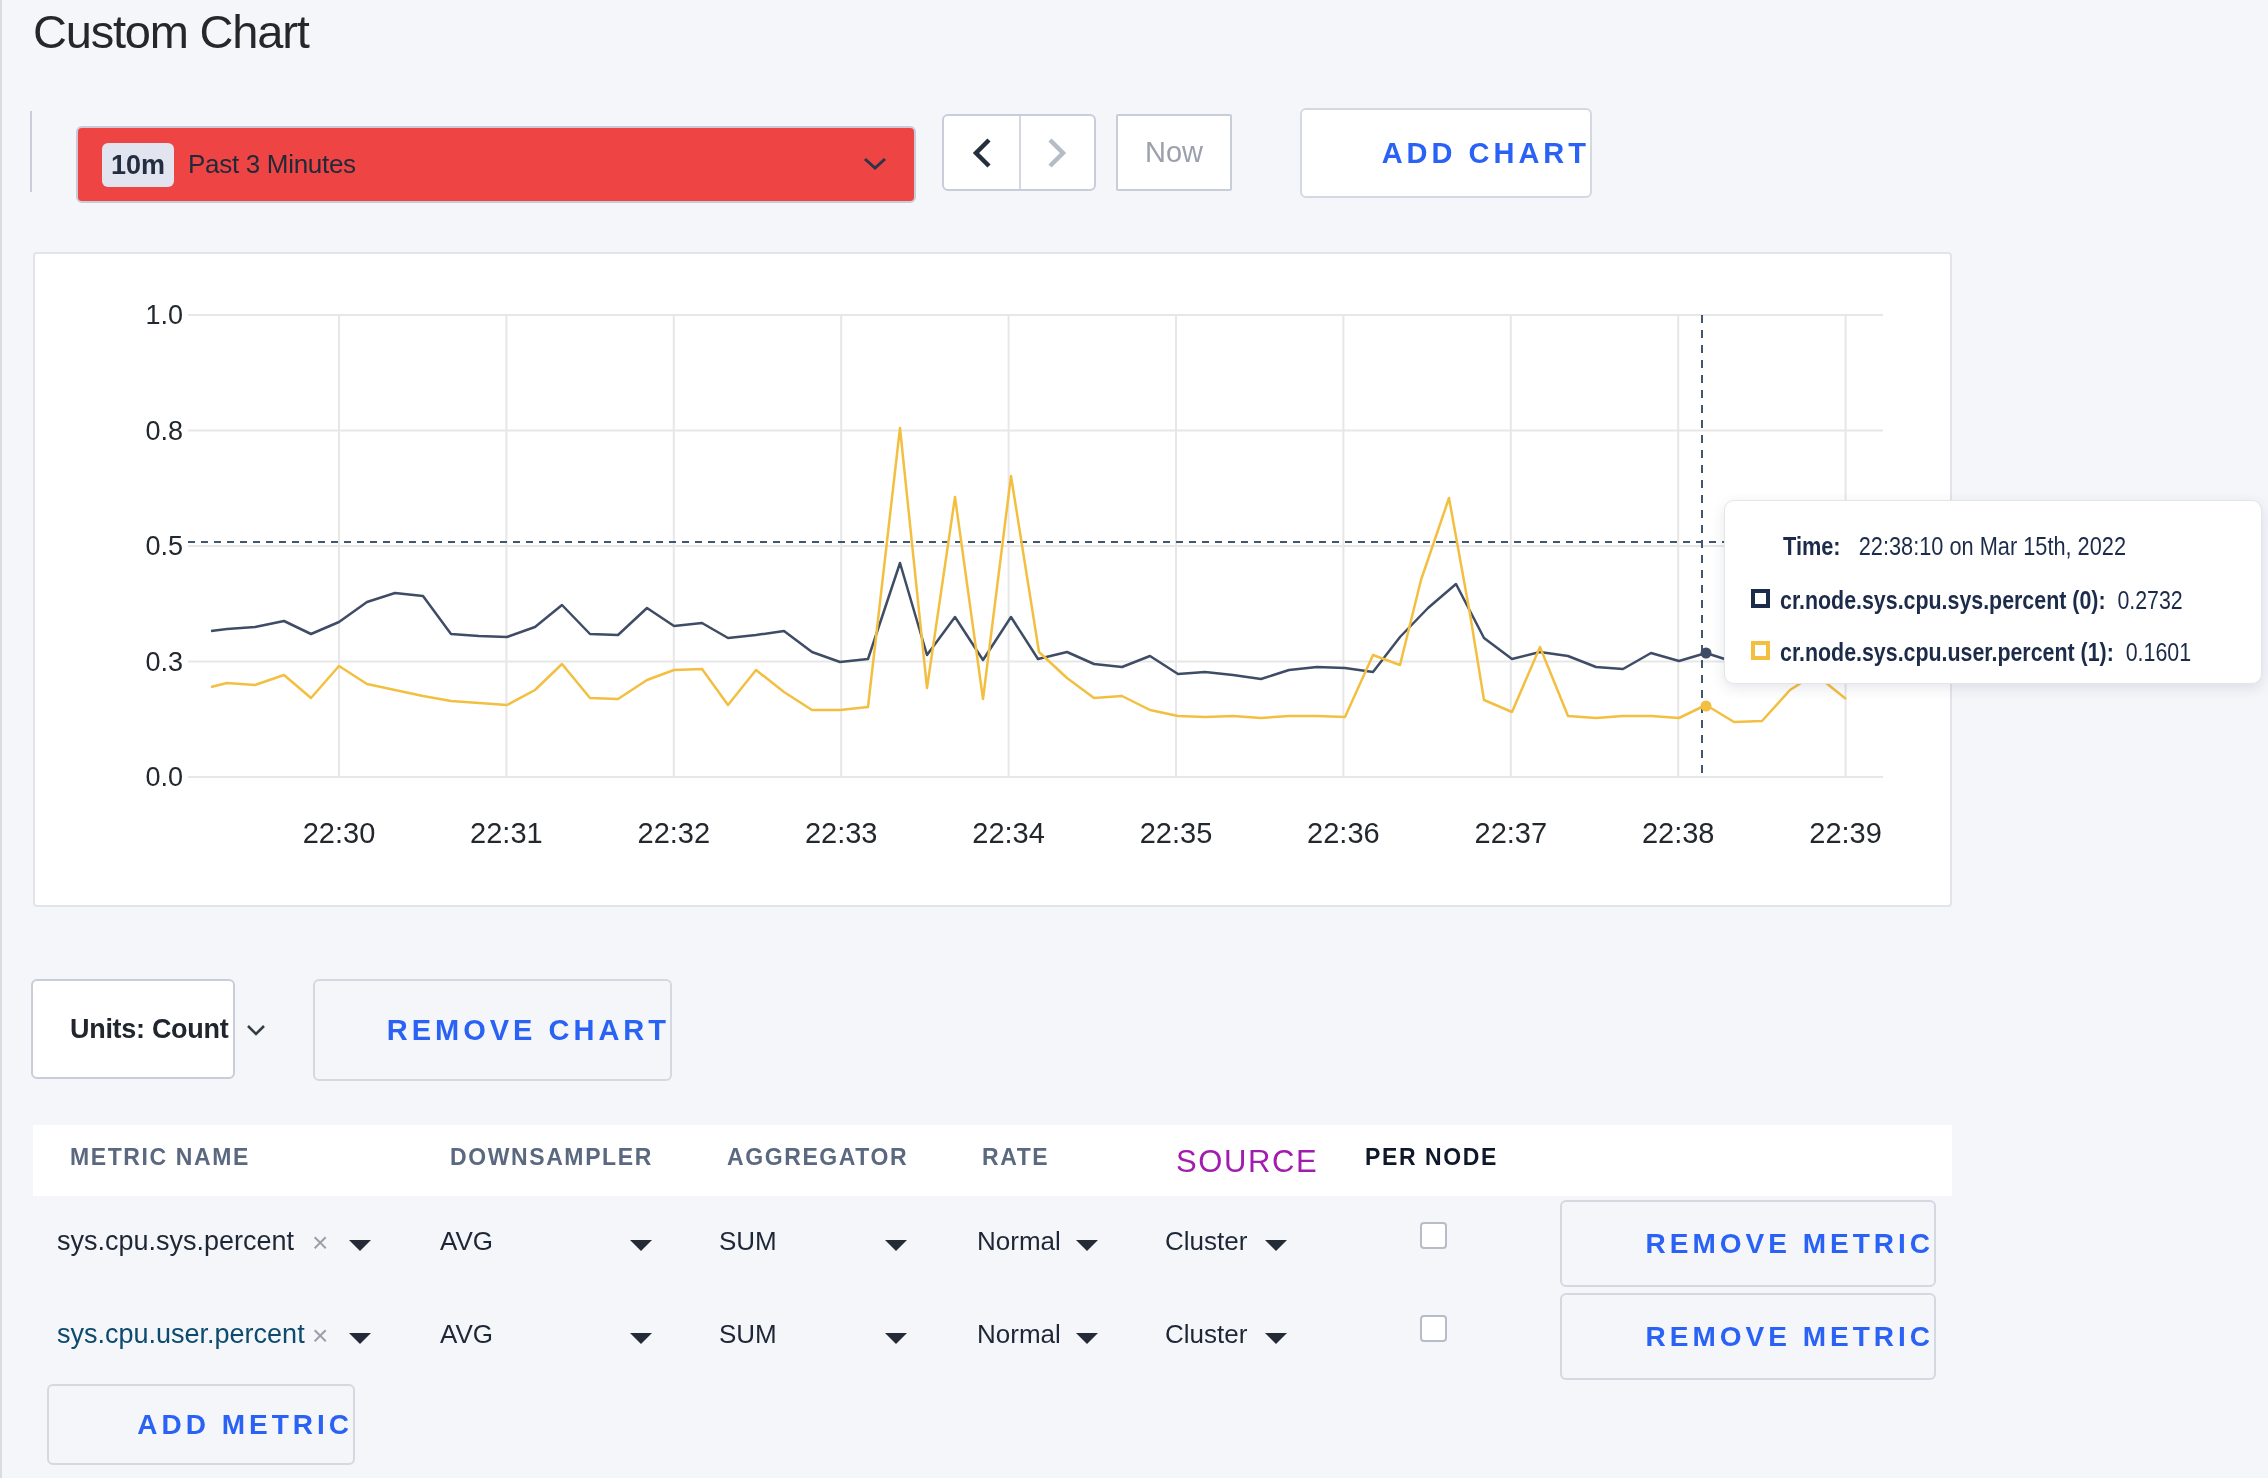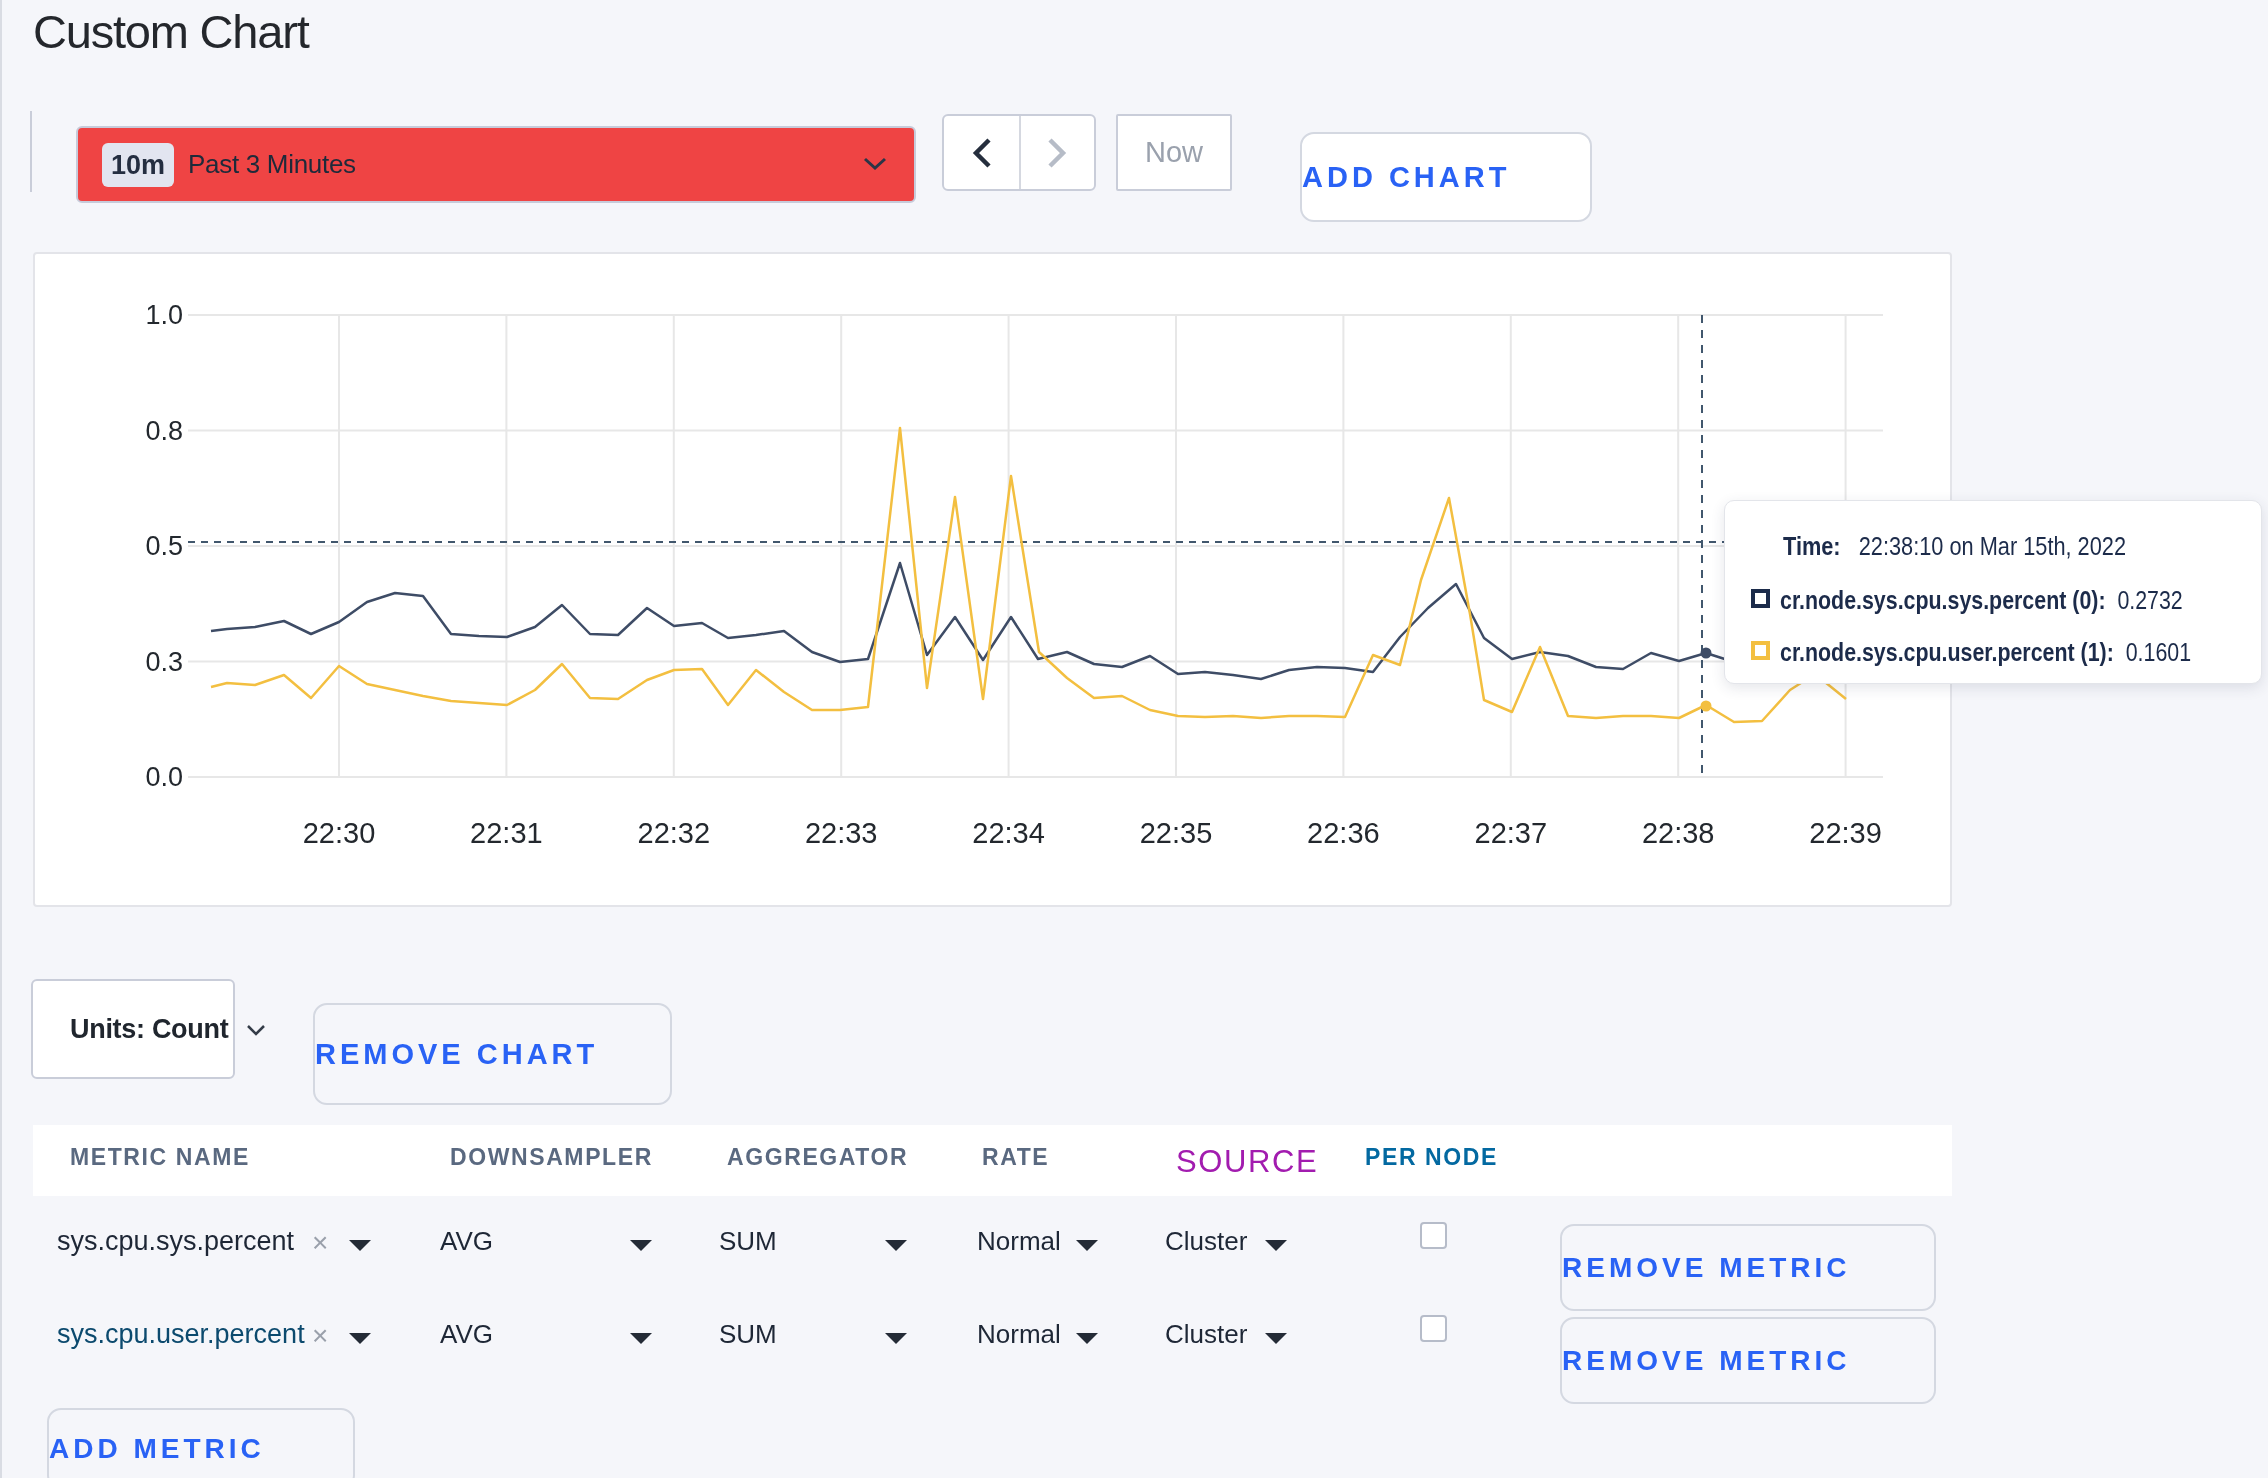--- a/index.html
+++ b/index.html
@@ -1,17 +1,17 @@
 <!DOCTYPE html>
 <html><head><meta charset="utf-8"><style>
 * { margin:0; padding:0; box-sizing:border-box; }
 html,body { width:2268px; height:1478px; background:#f5f6fa; font-family:"Liberation Sans", sans-serif; position:relative; overflow:hidden; }
 .abs { position:absolute; }
-.btn { position:absolute; border:2px solid #d4d8e1; border-radius:14px; background:transparent;
-  color:#2962f5; letter-spacing:4px; font-weight:bold; text-align:left;margin-top:24px; }
+.btn { position:absolute; border:2px solid #d4d8e1; border-radius:6px; background:transparent;
+  color:#2962f5; letter-spacing:4px; font-weight:bold; text-align:right; }
 </style></head>
 <body>
 <div class="abs" style="left:33px;top:4px;font-size:47px;font-weight:normal;color:#24272c;letter-spacing:-1.2px">Custom Chart</div>
 <div class="abs" style="left:0;top:0;width:2px;height:1478px;background:#d9dce3"></div>
 
 <div class="abs" style="left:30px;top:111px;width:2px;height:81px;background:#c9cdd9"></div>
 <div class="abs" style="left:76px;top:126px;width:840px;height:77px;background:#ef4444;border:2px solid #c7cbda;border-radius:6px">
   <span class="abs" style="left:24px;top:15px;width:72px;height:44px;background:#e2e5f0;border-radius:6px;
     font-weight:bold;font-size:27px;color:#242e41;text-align:center;line-height:44px">10m</span>
   <span class="abs" style="left:110px;top:0;line-height:73px;font-size:26px;letter-spacing:-0.3px;color:#1e2a3a">Past 3 Minutes</span>
@@ -88,21 +88,21 @@
     </svg>
 </div>
 <div class="btn" style="left:313px;top:979px;width:359px;height:102px;font-size:29px;line-height:98px">REMOVE CHART</div>
 
 <div class="abs" style="left:33px;top:1125px;width:1919px;height:71px;background:#fff"></div>
 <div class="abs" style="top:1144px;left:70px;font-size:23px;letter-spacing:1.6px;color:#5a6980;font-weight:bold">METRIC NAME</div>
 <div class="abs" style="top:1144px;left:450px;font-size:23px;letter-spacing:1.6px;color:#5a6980;font-weight:bold">DOWNSAMPLER</div>
 <div class="abs" style="top:1144px;left:727px;font-size:23px;letter-spacing:1.6px;color:#5a6980;font-weight:bold">AGGREGATOR</div>
 <div class="abs" style="top:1144px;left:982px;font-size:23px;letter-spacing:1.6px;color:#5a6980;font-weight:bold">RATE</div>
 <div class="abs" style="top:1144px;left:1176px;font-size:31px;letter-spacing:1.6px;color:#a21caf;font-weight:normal">SOURCE</div>
-<div class="abs" style="top:1144px;left:1365px;font-size:23px;letter-spacing:1.6px;color:#0369a1;font-weight:bold">PER NODE</div>
+<div class="abs" style="top:1144px;left:1365px;font-size:23px;letter-spacing:1.6px;color:#0f172a;font-weight:bold">PER NODE</div>
 
 <div class="abs" style="top:1226px;left:57px;font-size:27px;color:#1e2736">sys.cpu.sys.percent</div>
 <div class="abs" style="top:1227px;left:312px;font-size:28px;color:#9aa0ab">×</div>
 <svg class="abs" style="left:348px;top:1239px" width="24" height="13">
     <path d="M1 1 L12 12 L23 1" fill="#242b36" stroke="none"></path>
   </svg>
 <div class="abs" style="top:1226px;left:440px;font-size:26px;color:#1e2736">AVG</div>
 <svg class="abs" style="left:629px;top:1239px" width="24" height="13">
     <path d="M1 1 L12 12 L23 1" fill="#242b36" stroke="none"></path>
   </svg>

